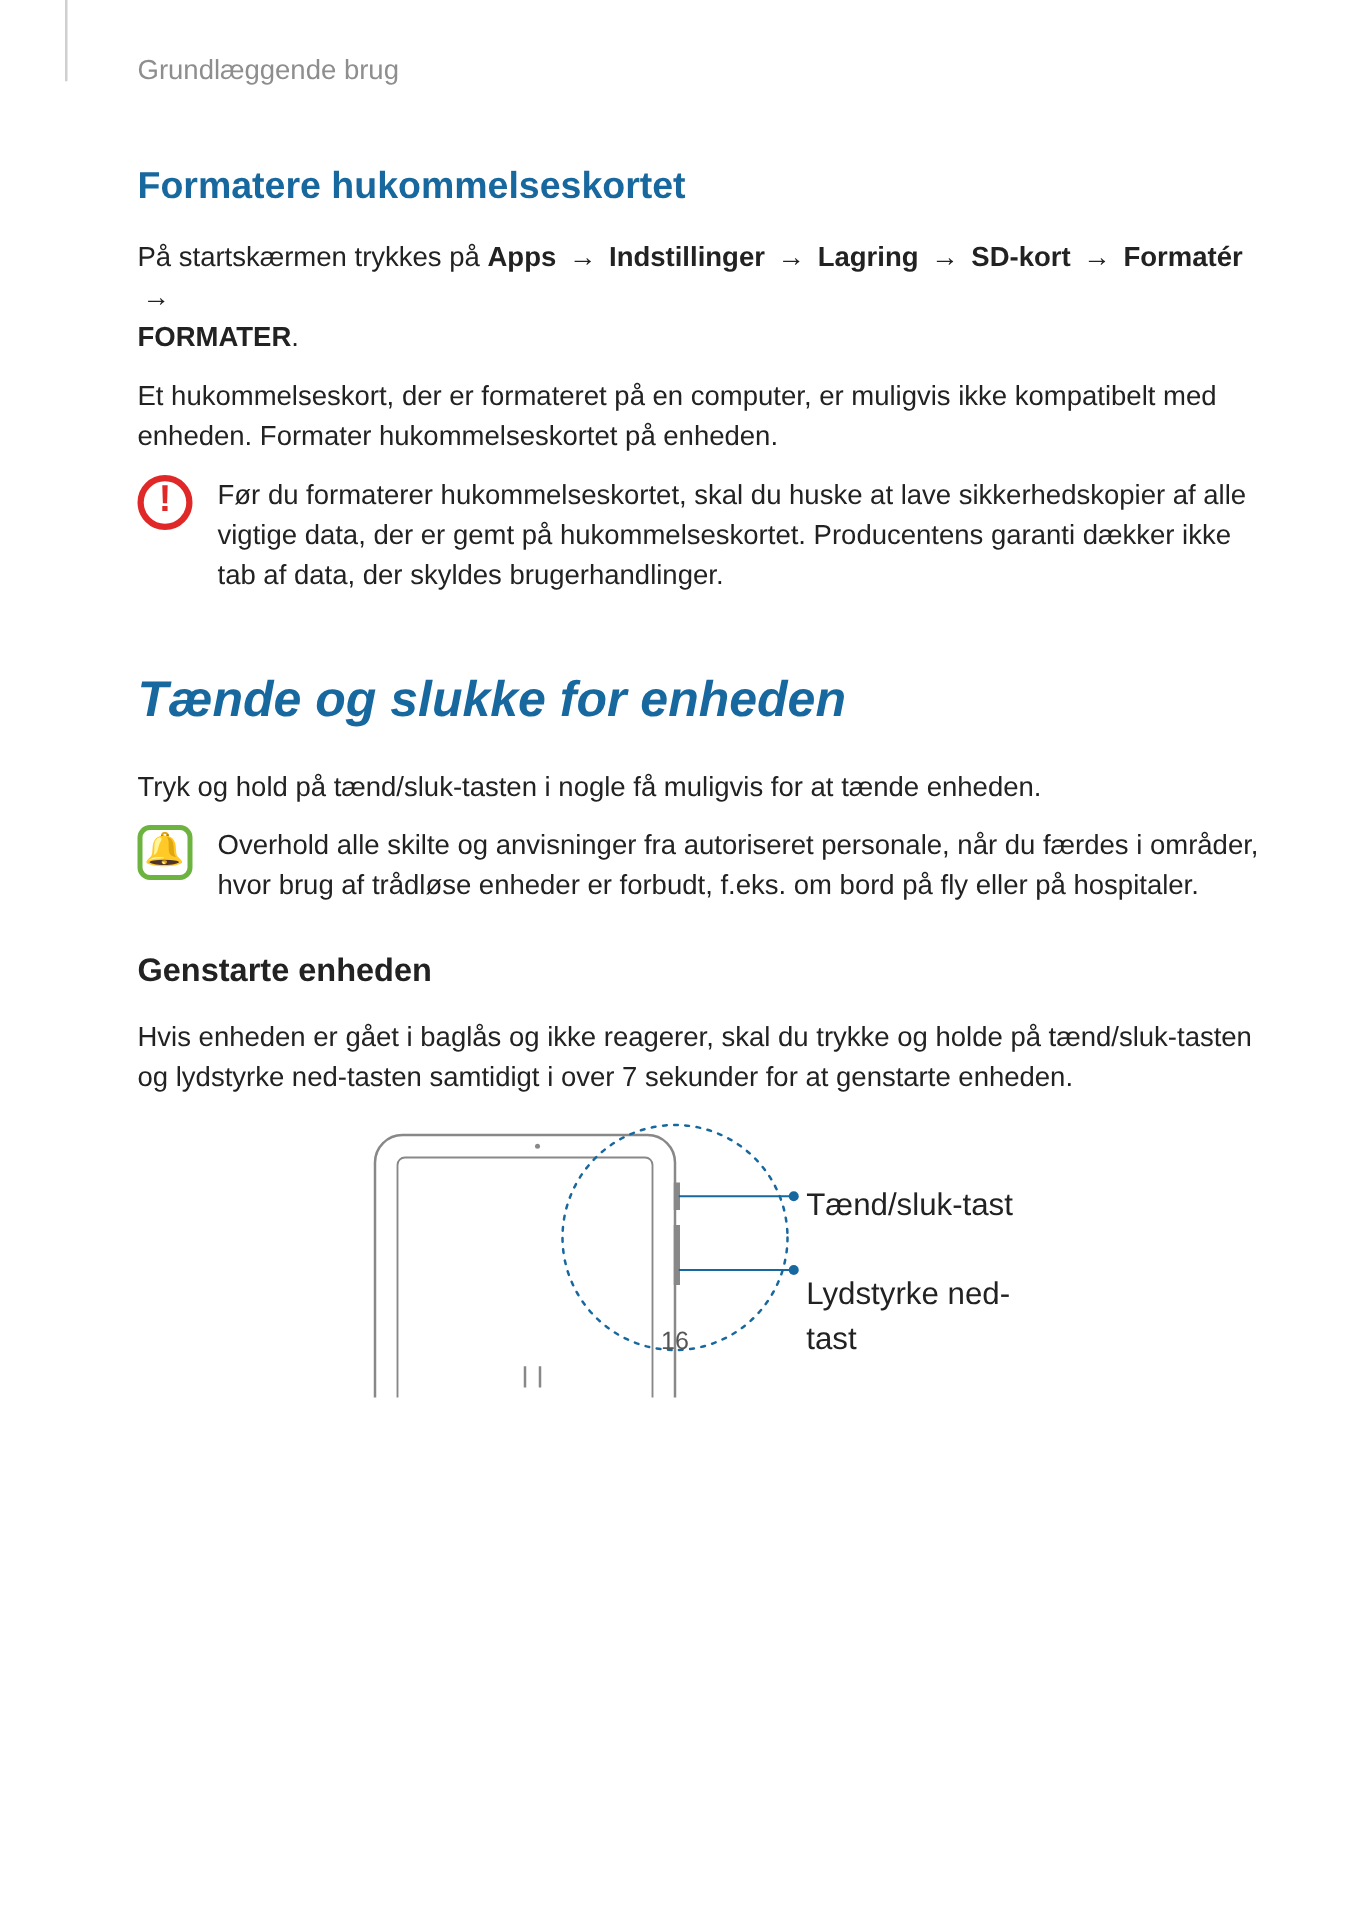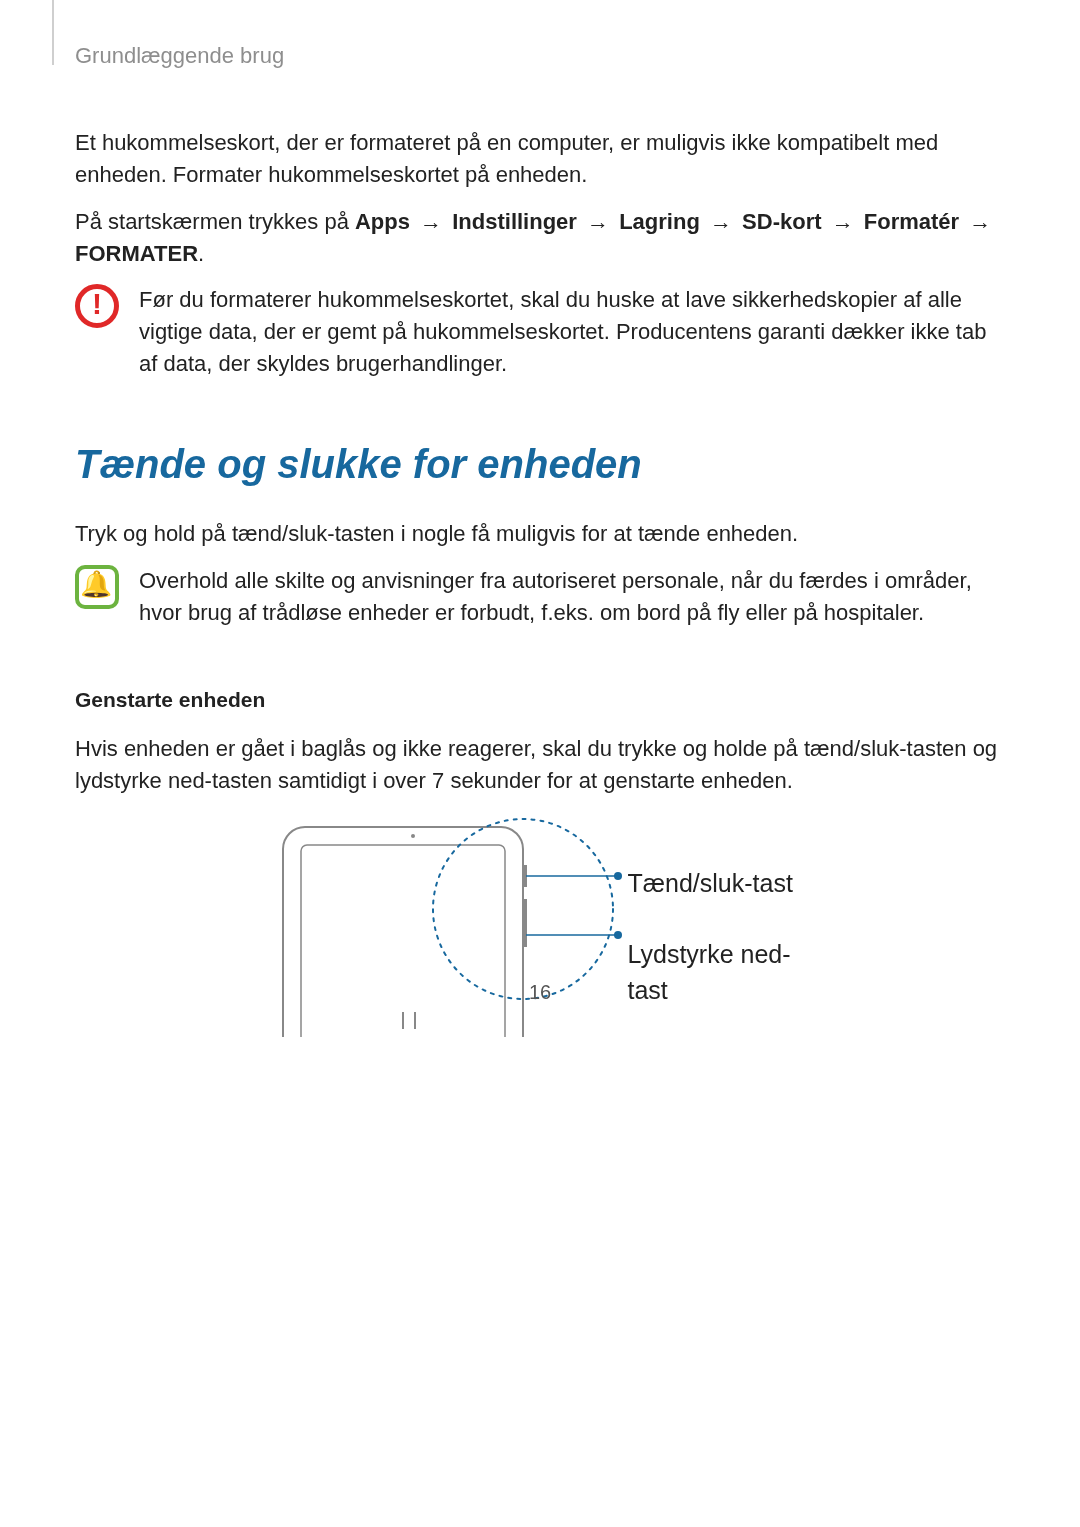--- a/index.html
+++ b/index.html
@@ -1,32 +1,32 @@
 <!DOCTYPE html>
 <html><head>
   <meta charset="utf-8">
   <style>
     * { margin:0; padding:0; box-sizing:border-box; }
     body {
       width:1080px; height:1527px; overflow:hidden;
       font-family:"Segoe UI","Helvetica Neue",Arial,sans-serif;
       color:#222; background:#fff; font-size:22px; line-height:1.45;
     }
-    .page { position:relative; padding:40px 70px 0 75px; }
+    .page { position:relative; padding:40px 70px 0 110px; }
     .vrule { position:absolute; left:52px; top:0; width:2px; height:65px;
              background:#cfcfcf; }
     .header { color:#8e8e8e; font-size:22px; margin-bottom:55px; }
     h2 {
       color:#17689e; font-weight:600; font-size:30px; margin-bottom:20px;
     }
     h1 {
       color:#17689e; font-weight:600; font-size:40px;
       margin-top:55px; margin-bottom:25px;font-style:italic;
     }
-    h3 { font-weight:600; font-size:21px; margin-top:56px; margin-bottom:18px; }
+    h3 { font-weight:600; font-size:26px; margin-top:34px; margin-bottom:18px; }
     p  { margin-bottom:15px; }
     b  { font-weight:600; }
     .arrow { padding:0 4px; }
     .note { display:flex; gap:20px; margin:15px 0 5px 0; }
     .note .icon { flex:0 0 44px; height:44px; position:relative; }
     .note .text { flex:1; }
     
     .warn .ring { position:absolute; inset:0; border:5px solid #e02828;
                   border-radius:50%; }
     .warn .bang { position:absolute; left:50%; top:50%;
@@ -47,36 +47,37 @@
     .pn { position:absolute; bottom:30px; left:50%;
           transform:translateX(-50%); font-size:20px; color:#555;margin-top:44px; }
   </style>
 </head>
 <body>
 
 <div class="page">
   <div class="vrule"></div>
   <div class="header">Grundlæggende brug</div>
 
-  <p>Et hukommelseskort, der er formateret på en computer, er muligvis ikke kompatibelt med enheden. Formater hukommelseskortet på enheden.</p>
-
+  <h2>Formatere hukommelseskortet</h2>
   <p>
     <span>På startskærmen trykkes på </span>
     <b>Apps</b>
     <span class="arrow">→</span>
     <b>Indstillinger</b>
     <span class="arrow">→</span>
     <b>Lagring</b>
     <span class="arrow">→</span>
     <b>SD-kort</b>
     <span class="arrow">→</span>
     <b>Formatér</b>
     <span class="arrow">→</span><br>
     <b>FORMATER</b><span>.</span>
   </p>
+
+  <p>Et hukommelseskort, der er formateret på en computer, er muligvis ikke kompatibelt med enheden. Formater hukommelseskortet på enheden.</p>
 
   <div class="note">
     <div class="icon warn">
       <div class="ring"></div>
         <div class="bang">!</div>
     </div>
     <div class="text">Før du formaterer hukommelseskortet, skal du huske at lave sikkerhedskopier af alle vigtige data, der er gemt på hukommelseskortet. Producentens garanti dækker ikke tab af data, der skyldes brugerhandlinger.</div>
   </div>
 
   <h1>Tænde og slukke for enheden</h1>

